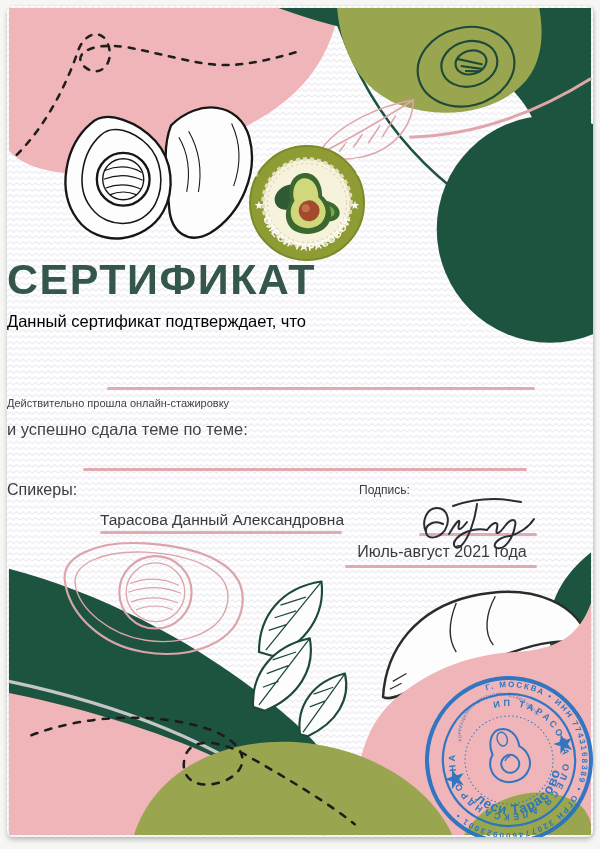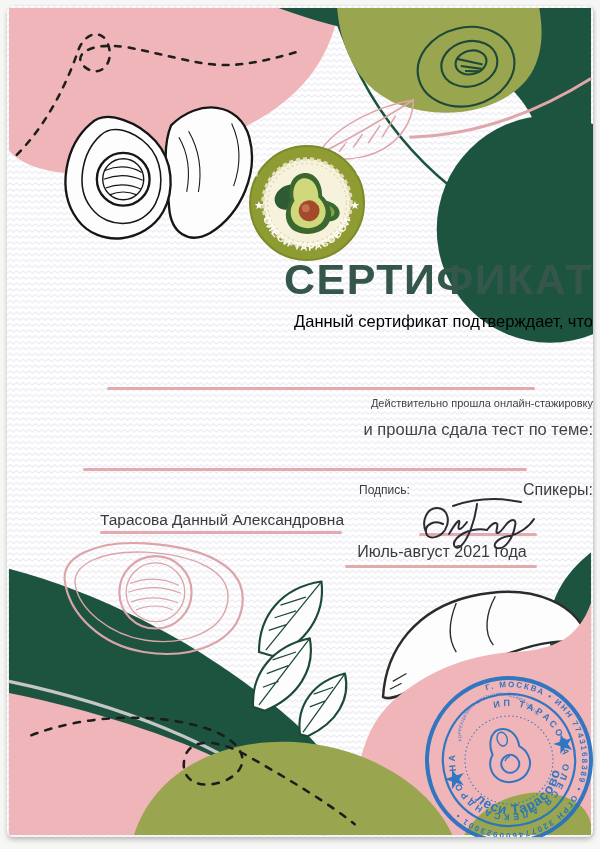--- a/index.html
+++ b/index.html
@@ -7,21 +7,21 @@
     width:600px;height:849px;position:relative;overflow:hidden;
     background:#f6f6f4;
     font-family:"Liberation Sans",sans-serif;
   }
   .page{
     position:absolute;left:7px;top:6px;width:586px;height:831px;
     background:#ffffff;border-radius:6px;overflow:hidden;
     box-shadow:0 3px 5px rgba(0,0,0,.22), 2px 0 3px rgba(0,0,0,.08);
   }
   .deco{position:absolute;left:0;top:0;width:100%;height:100%;}
-  .txt{position:absolute;left:0;width:100%;text-align:right;color:#424242;}
+  .txt{position:absolute;left:0;width:100%;text-align:left;color:#424242;}
   .title{
     top:249px;font-size:43px;font-weight:800;letter-spacing:1.5px;
     color:#35564b;
   }
   .subtitle{top:306px;font-size:16.5px;color:#000000;}
   .name{top:357px;font-size:18.5px;font-weight:bold;color:#2d2d31;}
   .body1{top:391px;font-size:11px;}
   .body2{top:414px;font-size:16.5px;}
   .topic{top:440px;font-size:16px;font-weight:bold;color:#1a1a20;}
   .speakers{top:475px;font-size:16px;color:#3c3c40;}
@@ -165,21 +165,21 @@
         <circle cx="1" cy="8" r="10.5" fill="#a34a2c"></circle>
         <circle cx="-2" cy="5" r="4" fill="#c4704f"></circle>
       </g>
     </g>
   </svg>
 
   <div class="txt title">СЕРТИФИКАТ</div>
   <div class="txt subtitle">Данный сертификат подтверждает, что</div>
   <div class="uline ul-name"></div>
   <div class="txt body1">Действительно прошла онлайн-стажировку</div>
-  <div class="txt body2">и прошла сдала тест по теме:</div>
+  <div class="txt body2">и успешно сдала теме по теме:</div>
   <div class="uline ul-topic"></div>
   <div class="txt speakers">Спикеры:</div>
   <div class="speaker-name">Тарасова Данный Александровна</div>
   <div class="uline ul-speaker"></div>
   <div class="sign-label">Подпись:</div>
   <div class="uline ul-sign"></div>
   <div class="date">Июль-август 2021 года</div>
   <div class="uline ul-date"></div>
 
   <svg class="sig" width="126" height="56" viewBox="0 0 126 56">

